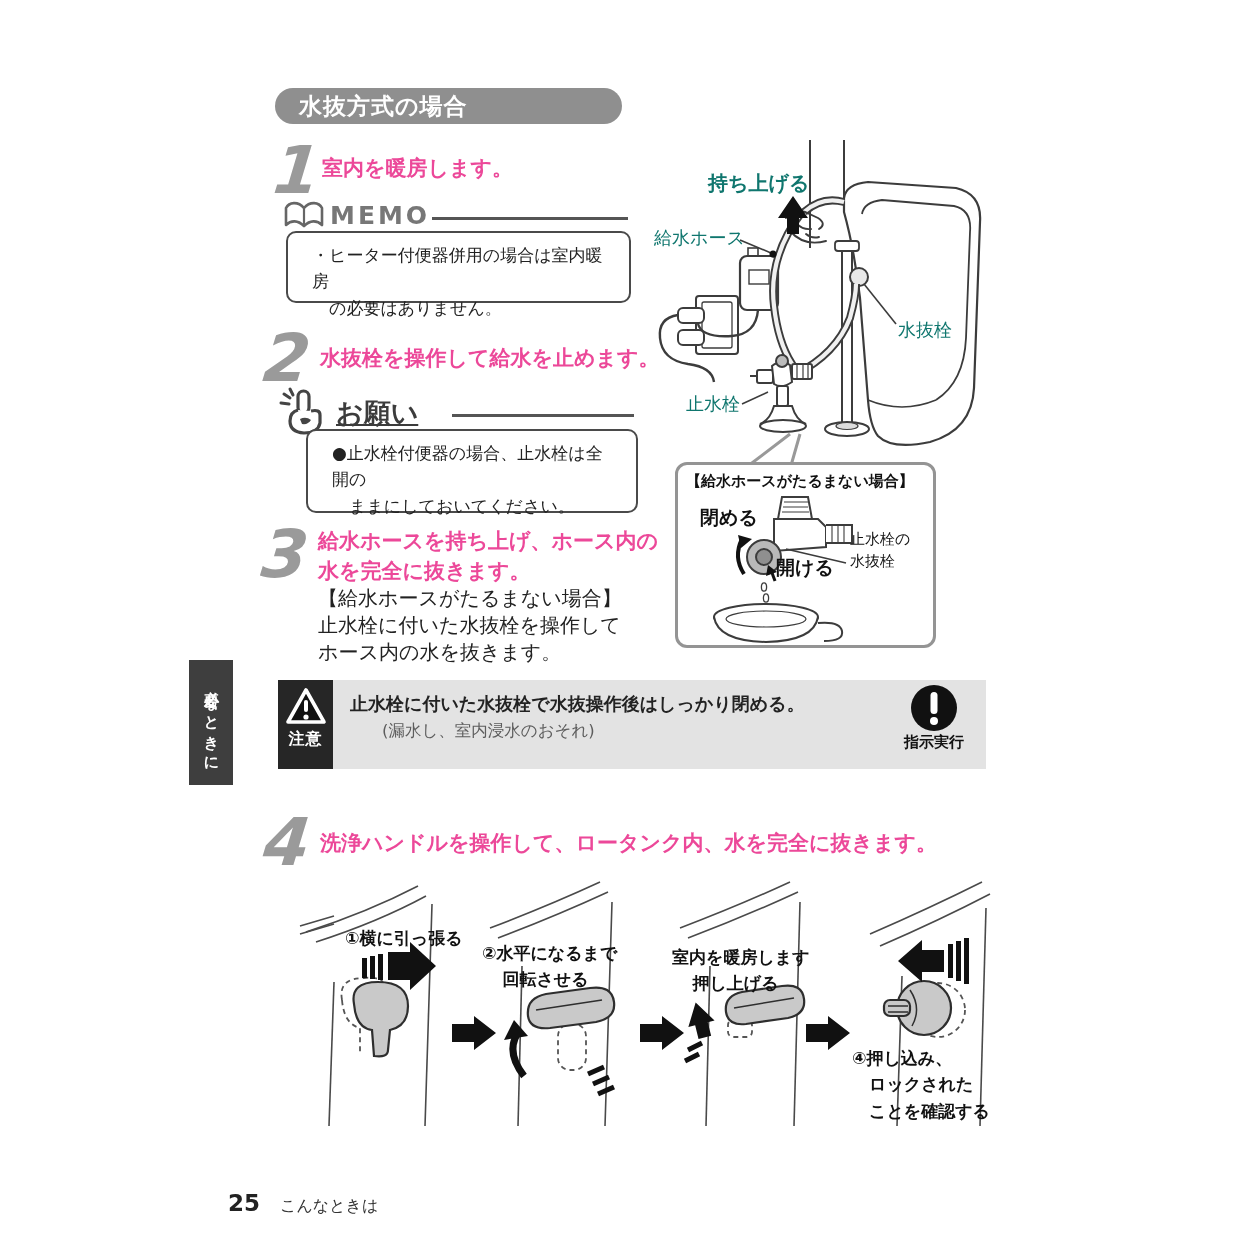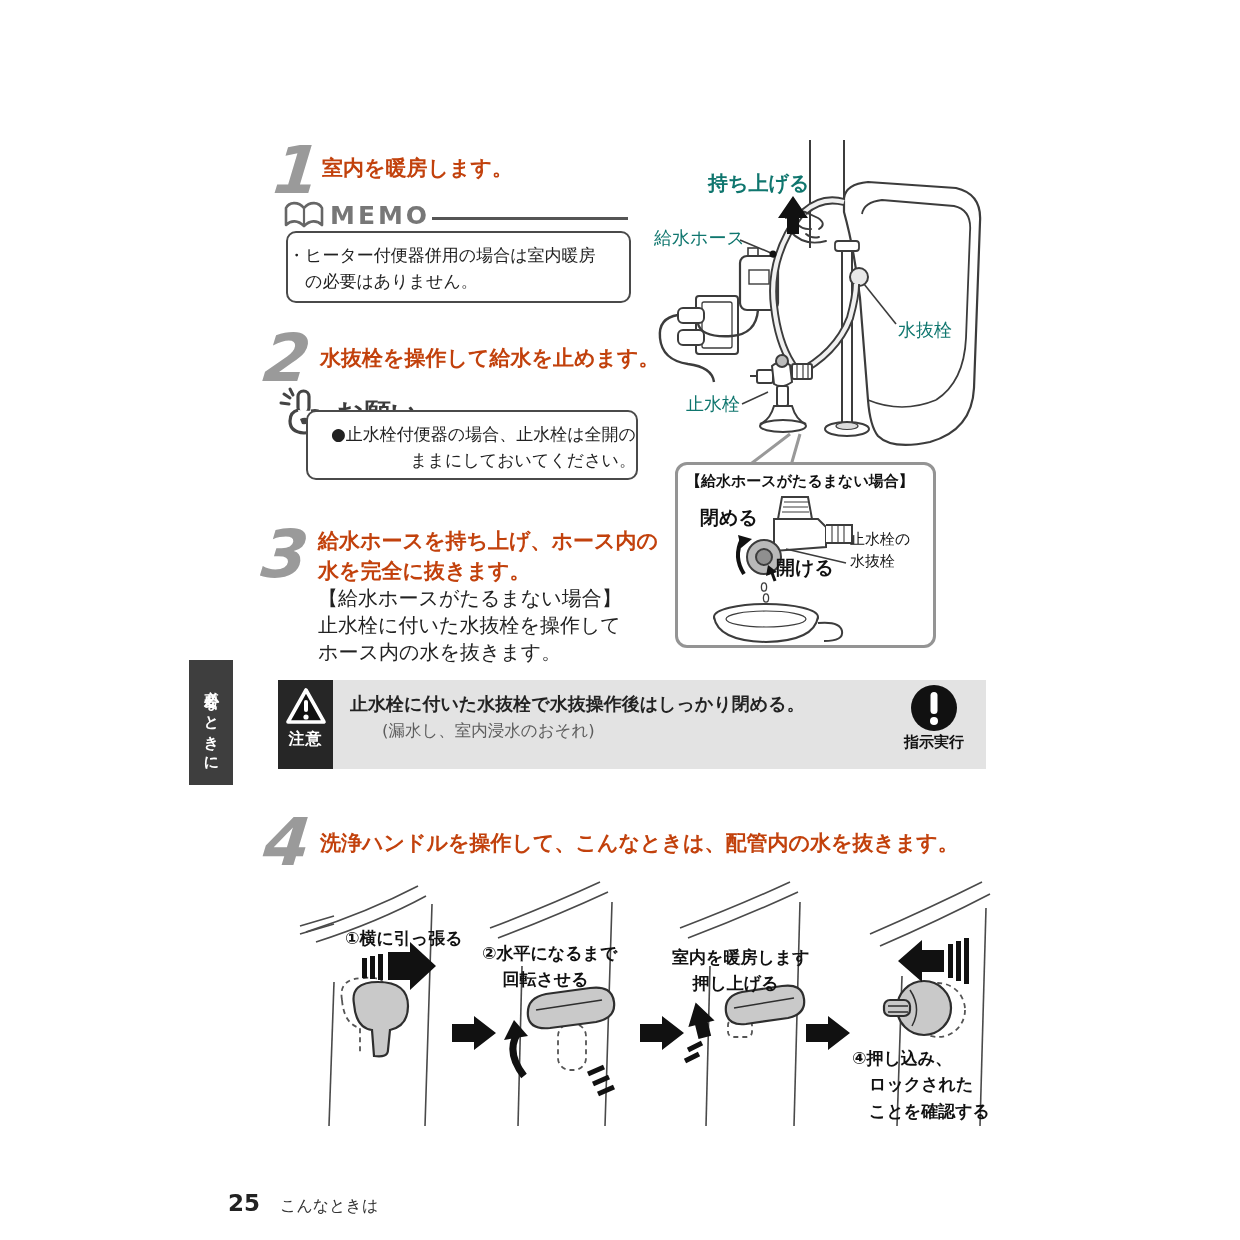--- a/index.html
+++ b/index.html
@@ -12,29 +12,29 @@
   .badge{
     left:275px;top:88px;width:347px;height:36px;background:#8f8f8f;border-radius:19px;
     color:#fff;font-size:23px;font-weight:bold;line-height:36px;padding-left:24px;box-sizing:border-box;
     letter-spacing:1px;
   }
   
   .stepnum{
     font-size:66px;font-weight:bold;font-style:italic;color:#9a9a9a;line-height:1;
     transform:skewX(-6deg);
   }
-  .steptext{font-size:21px;font-weight:bold;color:#c2410c;line-height:1.45;}
+  .steptext{font-size:21px;font-weight:bold;color:#ec4899;line-height:1.45;}
   .subtext{font-size:20px;font-weight:normal;color:#222;line-height:1.38;}
   
   .memo-head{font-size:25px;font-weight:bold;color:#777;letter-spacing:3px;}
   .req-head{font-size:27px;font-weight:bold;color:#3c3c3c;}
   .rule{border-top:3px solid #555;height:0;}
   .note-box{
     border:2.5px solid #4a4a4a;border-radius:10px;background:#fff;box-sizing:border-box;
-    font-size:17px;line-height:1.55;color:#222;padding:9px 0;
+    font-size:17px;line-height:1.55;color:#222;padding:9px 24px;
   }
   .indent{padding-left:1em;}
   
   .side-tab{
     left:189px;top:660px;width:44px;height:125px;background:#3e3e3e;color:#fff;
     writing-mode:vertical-rl;text-orientation:upright;font-size:15px;font-weight:bold;
     display:flex;align-items:center;justify-content:center;letter-spacing:3px;
   }
   
   .caution{left:278px;top:680px;width:708px;height:89px;background:#e3e3e3;}
@@ -63,20 +63,21 @@
   
   .pageno{font-size:23px;font-weight:bold;color:#222;}
   .footlbl{font-size:16px;color:#333;}
   svg{display:block;}
 </style>
 </head>
 <body>
 
 <div id="page">
 
+  <div class="abs badge">水抜方式の場合</div>
 
   <div class="abs stepnum" style="left:274px;top:138px;">1</div>
   <div class="abs steptext" style="left:322px;top:153px;">室内を暖房します。</div>
 
   <span class="abs" style="left:284px;top:200px;">
     <svg width="40" height="30" viewBox="0 0 40 30">
       <path d="M20,8 C14,1 5,2 2,8 L2,25 C7,20 14,20 20,26 C26,20 33,20 38,25 L38,8 C35,2 26,1 20,8 Z" fill="#fff" stroke="#666" stroke-width="2.6" stroke-linejoin="round"></path>
       <path d="M20,8 L20,26" stroke="#666" stroke-width="2.2"></path>
     </svg>
   </span>
@@ -101,21 +102,21 @@
       <g fill="#fff" stroke="#444" stroke-width="3.2" stroke-linejoin="round">
         <rect x="20" y="5" width="11" height="22" rx="5.5"></rect>
         <path d="M20,24 Q12,26 12,35 Q12,46 26,47 Q40,47 42,37 L42,29 Q42,23 33,25"></path>
         <path d="M22,33 Q28,30 33,34 Q30,39 24,38 Z" fill="#444" stroke="none"></path>
       </g>
     </svg>
   </span>
   <div class="abs req-head" style="left:336px;top:395px;text-decoration:underline;">お願い</div>
   <div class="abs rule" style="left:452px;top:414px;width:182px;"></div>
 
-  <div class="abs note-box" style="left:306px;top:410px;width:332px;height:70px;text-align:right;">
+  <div class="abs note-box" style="left:306px;top:429px;width:332px;height:84px;">
     <div>●止水栓付便器の場合、止水栓は全開の</div>
     <div class="indent">ままにしておいてください。</div>
   </div>
 
   <div class="abs stepnum" style="left:262px;top:522px;">3</div>
   <div class="abs steptext" style="left:318px;top:526px;">
     <div>給水ホースを持ち上げ、ホース内の</div>
     <div>水を完全に抜きます。</div>
   </div>
   <div class="abs subtext" style="left:318px;top:585px;line-height:1.35;">
@@ -141,21 +142,21 @@
       <svg width="48" height="48" viewBox="0 0 48 48" style="margin:0 auto;">
         <circle cx="24" cy="24" r="23" fill="#111"></circle>
         <rect x="20.5" y="8" width="7" height="22" rx="3.5" fill="#fff"></rect>
         <circle cx="24" cy="37" r="4" fill="#fff"></circle>
       </svg>
       <div class="lbl">指示実行</div>
     </div>
   </div>
 
   <div class="abs stepnum" style="left:264px;top:810px;">4</div>
-  <div class="abs steptext" style="left:320px;top:828px;">洗浄ハンドルを操作して、こんなときは、配管内の水を抜きます。</div>
+  <div class="abs steptext" style="left:320px;top:828px;">洗浄ハンドルを操作して、ロータンク内、水を完全に抜きます。</div>
 
   <div class="abs" style="left:640px;top:138px;width:350px;height:332px;">
     <svg width="350" height="332" viewBox="0 0 350 332">
 
       <path d="M170,2 L170,110 M204,2 L204,74" fill="none" stroke="#3c3c3c" stroke-width="2"></path>
 
       <path d="M204,60 Q206,46 228,44 L316,50 Q342,56 340,84 L334,250 Q332,292 290,304 Q252,312 238,298 Q230,288 228,262 L220,160 Q214,110 204,74 Z" fill="#fff" stroke="#3c3c3c" stroke-width="2.2"></path>
       <path d="M222,76 Q224,64 242,62 L314,68 Q332,72 330,94 L326,200 Q324,244 296,262" fill="none" stroke="#3c3c3c" stroke-width="1.8"></path>
       <path d="M228,262 Q262,276 296,262" fill="none" stroke="#3c3c3c" stroke-width="1.4"></path>
 

